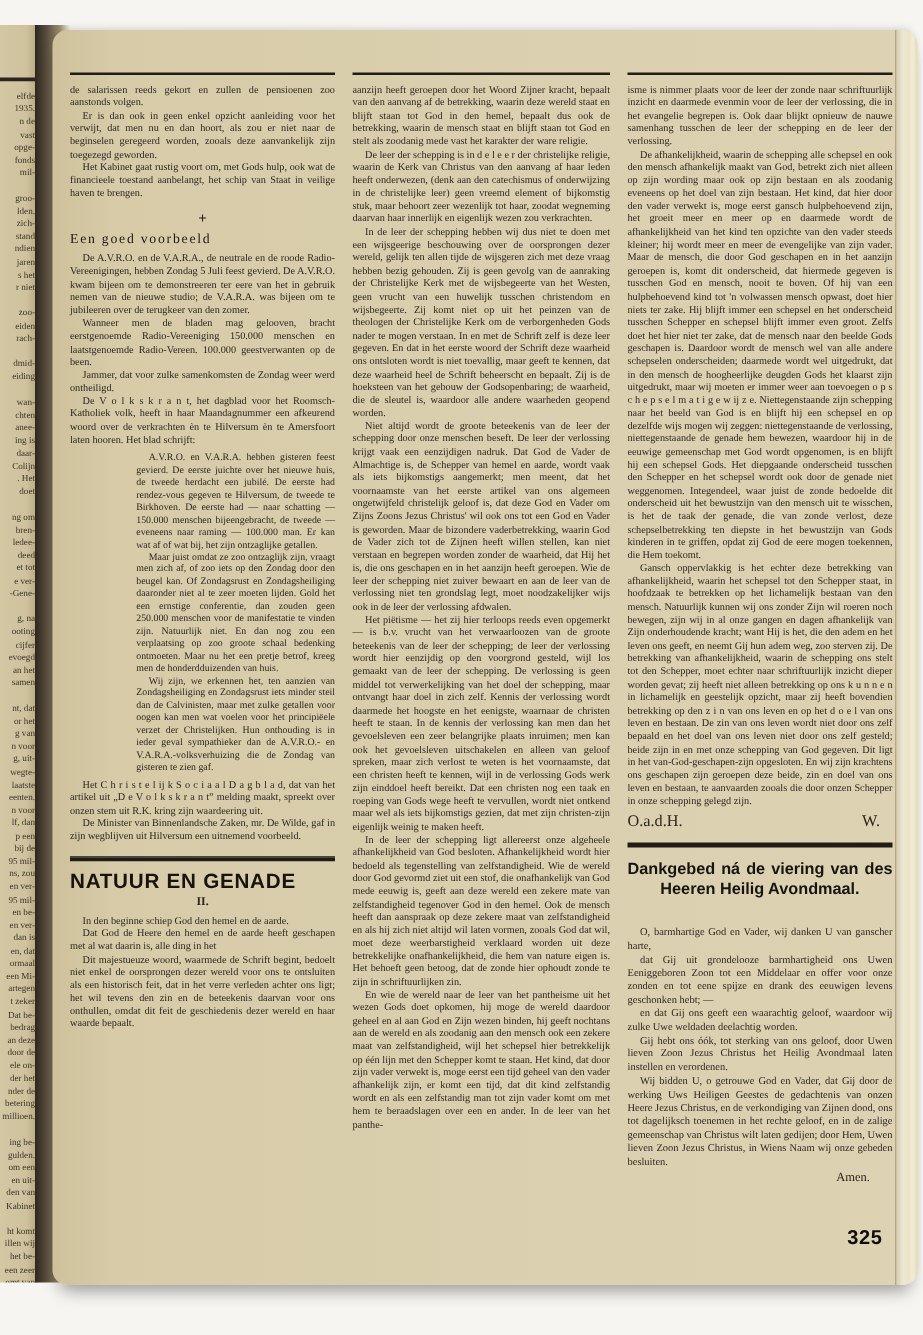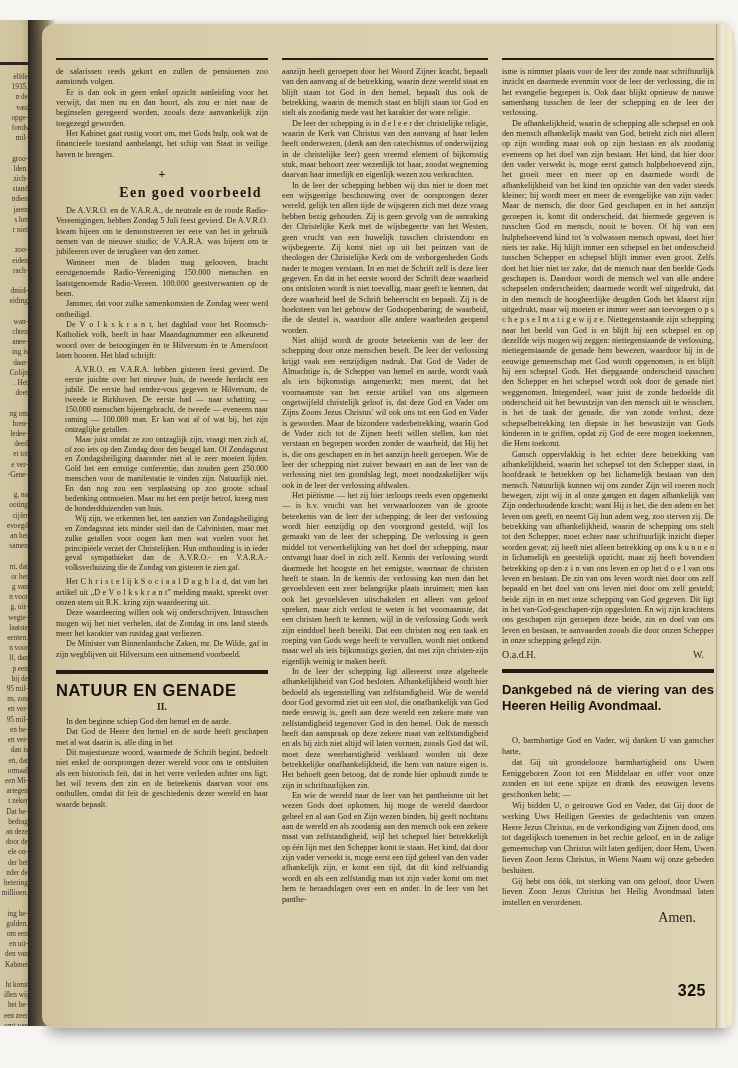--- a/index.html
+++ b/index.html
@@ -27,41 +27,41 @@
   
   .content { position:relative; padding:34px 20px 0 14px; display:flex; gap:14px;
     color:#2d2720; }
   .col { border-top:2.5px solid #211c15; padding-top:7px; }
   .col1 { width:212px; } .col2 { width:206px; } .col3 { width:212px; }
 
   .para { font-size:8.2px; line-height:10.35px; text-align:justify; text-indent:10px; }
   .para.noindent { text-indent:0; }
 
   .plus { text-align:center; font-weight:bold; font-size:12px; margin:7px 0 3px; color:#211c15; }
-  .h-serif { font-family:"Liberation Serif", serif; font-weight:bold; font-size:14px;
-    letter-spacing:1.4px; text-align:right; padding-right:6px; margin:1px 0 5px; color:#1d1812; }
+  .h-serif { font-family:"Liberation Serif", serif; font-weight:normal; font-size:11px;
+    letter-spacing:1.4px; padding-right:6px; margin:1px 0 5px; color:#1d1812; }
 
   .quote { margin:4px 0 4px 9px; }
-  .quote .para { font-size:7.9px; line-height:9.9px; }
+  .quote .para { font-size:7.9px; line-height:9.9px;margin-left:44px; }
 
   .rule-double { height:3px; border-top:1px solid #211c15; border-bottom:3.5px solid #211c15; margin:10px 0 7px; }
   .rule-double2 { height:4px; border-top:2px solid #211c15; border-bottom:2px solid #211c15; margin:9px 0 9px; }
 
   .h-sans { font-family:"Liberation Sans", sans-serif; font-weight:bold; font-size:16.5px;
     letter-spacing:.6px; color:#17130d; margin:1px 0 0; }
   .subtitle { text-align:center; font-weight:bold; font-size:9.5px; margin:2px 0 5px; }
 
-  .sig { display:flex; justify-content:space-between; font-size:10px; padding:3px 10px 0 0; }
+  .sig { display:flex; justify-content:space-between; font-size:13px; padding:3px 10px 0 0; }
 
   .prayer-title { font-family:"Liberation Sans", sans-serif; font-weight:bold; font-size:13px;
     line-height:16px; color:#17130d; margin:0 0 22px; }
   .prayer-title .t1 { display:block; text-align:justify; text-align-last:justify; }
-  .prayer-title .t2 { display:block; text-align:left; }
+  .prayer-title .t2 { display:block; text-align:center; }
   .prayer .para { font-size:8.4px; line-height:10.8px; }
-  .amen { text-align:right; padding-right:18px; font-size:14px; margin-top:1px; }
+  .amen { text-align:right; padding-right:18px; font-size:10px; margin-top:1px; }
 
   .page-number { position:absolute; right:28px; bottom:28px; font-family:"Liberation Sans", sans-serif;
     font-weight:bold; font-size:16px; color:#100e0a; letter-spacing:.5px; }
 </style>
 </head>
 <body>
 
 <div class="prev-strip">
   <div class="prev-rule"></div>
   <div class="spine-lines">
@@ -171,30 +171,29 @@
           <div class="para noindent">de salarissen reeds gekort en zullen de pensioenen zoo aanstonds volgen.</div>
           <div class="para">Er is dan ook in geen enkel opzicht aanleiding voor het verwijt, dat men nu en dan hoort, als zou er niet naar de beginselen geregeerd worden, zooals deze aanvankelijk zijn toegezegd geworden.</div>
           <div class="para">Het Kabinet gaat rustig voort om, met Gods hulp, ook wat de financieele toestand aanbelangt, het schip van Staat in veilige haven te brengen.</div>
         </div>
       <div class="plus">+</div>
       <h3 class="h-serif">Een goed voorbeeld</h3>
       <div>
           <div class="para">De A.V.R.O. en de V.A.R.A., de neutrale en de roode Radio-Vereenigingen, hebben Zondag 5 Juli feest gevierd. De A.V.R.O. kwam bijeen om te demonstreeren ter eere van het in gebruik nemen van de nieuwe studio; de V.A.R.A. was bijeen om te jubileeren over de terugkeer van den zomer.</div>
           <div class="para">Wanneer men de bladen mag gelooven, bracht eerstgenoemde Radio-Vereeniging 150.000 menschen en laatstgenoemde Radio-Vereen. 100.000 geestverwanten op de been.</div>
           <div class="para">Jammer, dat voor zulke samenkomsten de Zondag weer werd ontheiligd.</div>
-          <div class="para">De V o l k s k r a n t, het dagblad voor het Roomsch-Katholiek volk, heeft in haar Maandagnummer een afkeurend woord over de betoogingen èn te Hilversum èn te Amersfoort laten hooren. Het blad schrijft:</div>
+          <div class="para">De V o l k s k r a n t, het dagblad voor het Roomsch-Katholiek volk, heeft in haar Maandagnummer een afkeurend woord over de verkrachten èn te Hilversum èn te Amersfoort laten hooren. Het blad schrijft:</div>
         </div>
       <div class="quote">
           <div class="para">A.V.R.O. en V.A.R.A. hebben gisteren feest gevierd. De eerste juichte over het nieuwe huis, de tweede herdacht een jubilé. De eerste had rendez-vous gegeven te Hilversum, de tweede te Birkhoven. De eerste had — naar schatting — 150.000 menschen bijeengebracht, de tweede — eveneens naar raming — 100.000 man. Er kan wat af of wat bij, het zijn ontzaglijke getallen.</div>
           <div class="para">Maar juist omdat ze zoo ontzaglijk zijn, vraagt men zich af, of zoo iets op den Zondag door den beugel kan. Of Zondagsrust en Zondagsheiliging daaronder niet al te zeer moeten lijden. Gold het een ernstige conferentie, dan zouden geen 250.000 menschen voor de manifestatie te vinden zijn. Natuurlijk niet. En dan nog zou een verplaatsing op zoo groote schaal bedenking ontmoeten. Maar nu het een pretje betrof, kreeg men de honderdduizenden van huis.</div>
           <div class="para">Wij zijn, we erkennen het, ten aanzien van Zondagsheiliging en Zondagsrust iets minder steil dan de Calvinisten, maar met zulke getallen voor oogen kan men wat voelen voor het principiëele verzet der Christelijken. Hun onthouding is in ieder geval sympathieker dan de A.V.R.O.- en V.A.R.A.-volksverhuizing die de Zondag van gisteren te zien gaf.</div>
         </div>
       <div>
           <div class="para">Het C h r i s t e l ij k S o c i a a l D a g b l a d, dat van het artikel uit „D e V o l k s k r a n t” melding maakt, spreekt over onzen stem uit R.K. kring zijn waardeering uit.</div>
-          <div class="para">Deze waardeering willen ook wij onderschrijven. Intusschen mogen wij het niet verhelen, dat de Zondag in ons land steeds meer het karakter van rustdag gaat verliezen.</div>
           <div class="para">De Minister van Binnenlandsche Zaken, mr. De Wilde, gaf in zijn wegblijven uit Hilversum een uitnemend voorbeeld.</div>
         </div>
       <div class="rule-double"></div>
       <h2 class="h-sans">NATUUR EN GENADE</h2>
       <div class="subtitle">II.</div>
       <div>
           <div class="para">In den beginne schiep God den hemel en de aarde.</div>
           <div class="para">Dat God de Heere den hemel en de aarde heeft geschapen met al wat daarin is, alle ding in het</div>
           <div class="para">Dit majestueuze woord, waarmede de Schrift begint, bedoelt niet enkel de oorsprongen dezer wereld voor ons te ontsluiten als een historisch feit, dat in het verre verleden achter ons ligt; het wil tevens den zin en de beteekenis daarvan voor ons onthullen, omdat dit feit de geschiedenis dezer wereld en haar waarde bepaalt.</div>
         </div>
@@ -223,22 +222,23 @@
         <span>W.</span>
       </div>
       <div class="rule-double2"></div>
       <h3 class="prayer-title">
         <span class="t1">Dankgebed ná de viering van des</span>
         <span class="t2">Heeren Heilig Avondmaal.</span>
       </h3>
       <div class="prayer">
           <div class="para">O, barmhartige God en Vader, wij danken U van ganscher harte,</div>
           <div class="para">dat Gij uit grondelooze barmhartigheid ons Uwen Eeniggeboren Zoon tot een Middelaar en offer voor onze zonden en tot eene spijze en drank des eeuwigen levens geschonken hebt; —</div>
+          <div class="para">en dat Gij ons geeft een waarachtig geloof, waardoor wij zulke Uwe weldaden deelachtig worden.</div>
+          <div class="para">Gij hebt ons óók, tot sterking van ons geloof, door Uwen lieven Zoon Jezus Christus het Heilig Avondmaal laten instellen en verordenen.</div>
           <div class="para">Wij bidden U, o getrouwe God en Vader, dat Gij door de werking Uws Heiligen Geestes de gedachtenis van onzen Heere Jezus Christus, en de verkondiging van Zijnen dood, ons tot dagelijksch toenemen in het rechte geloof, en in de zalige gemeenschap van Christus wilt laten gedijen; door Hem, Uwen lieven Zoon Jezus Christus, in Wiens Naam wij onze gebeden besluiten.</div>
-          <div class="para">Gij hebt ons óók, tot sterking van ons geloof, door Uwen lieven Zoon Jezus Christus het Heilig Avondmaal laten instellen en verordenen.</div>
         </div>
       <div class="amen">Amen.</div>
     </div>
 
   </div>
   <div class="page-edge"></div>
   <div class="page-number">325</div>
 </div>
 
 </body></html>

